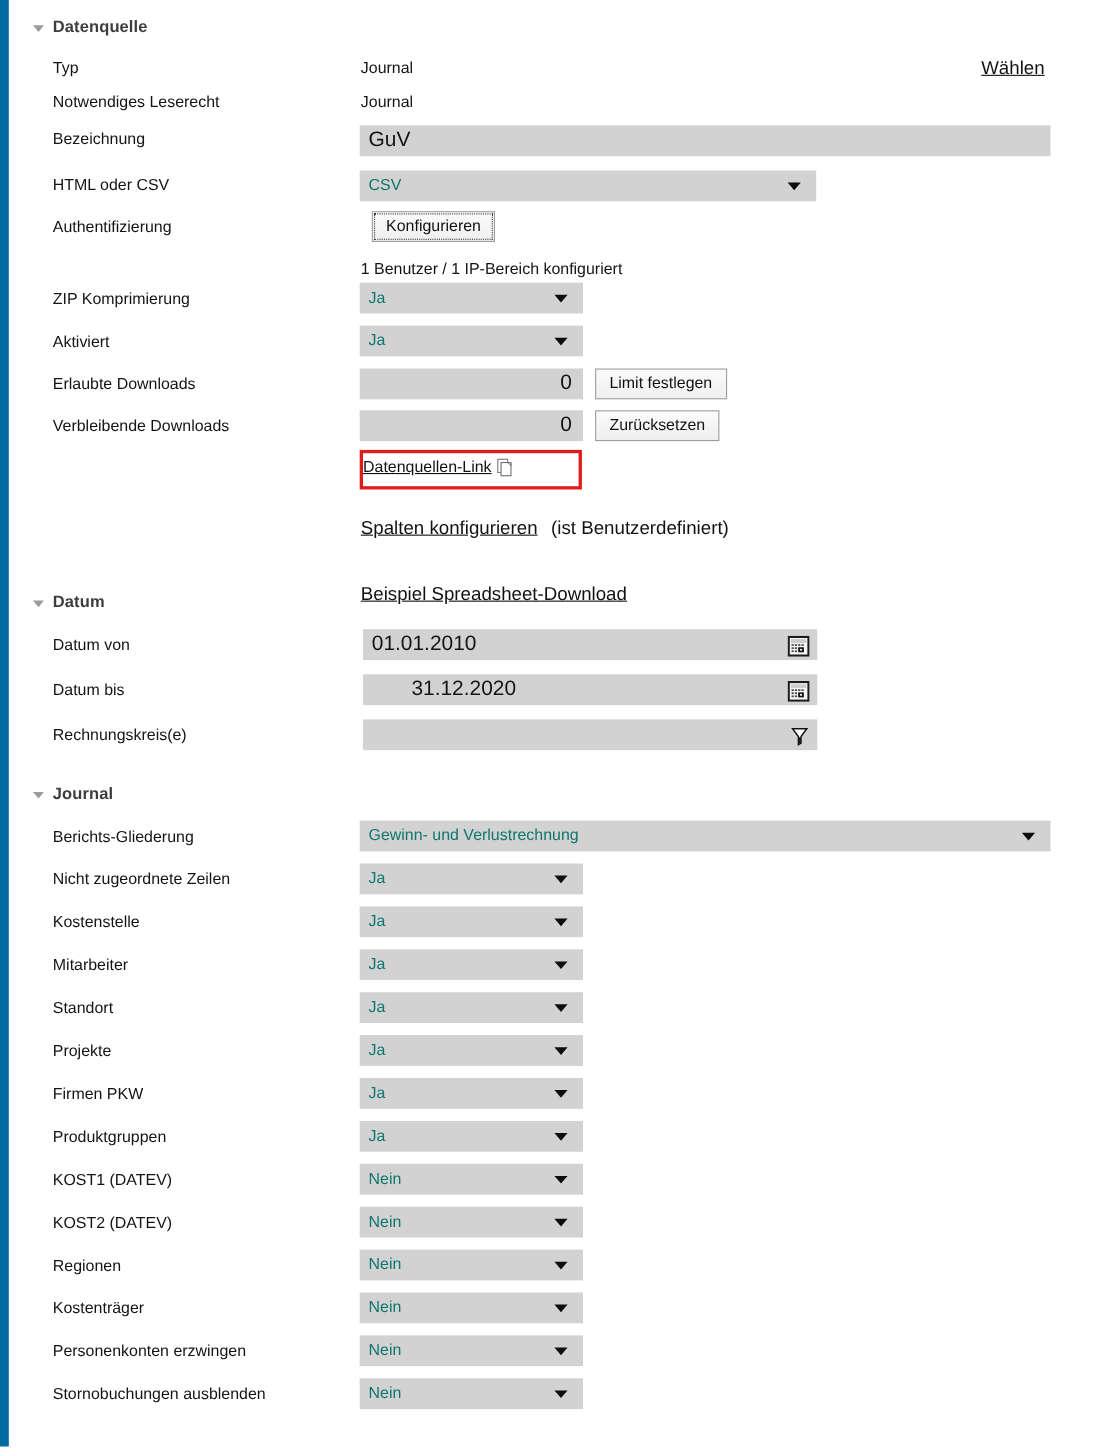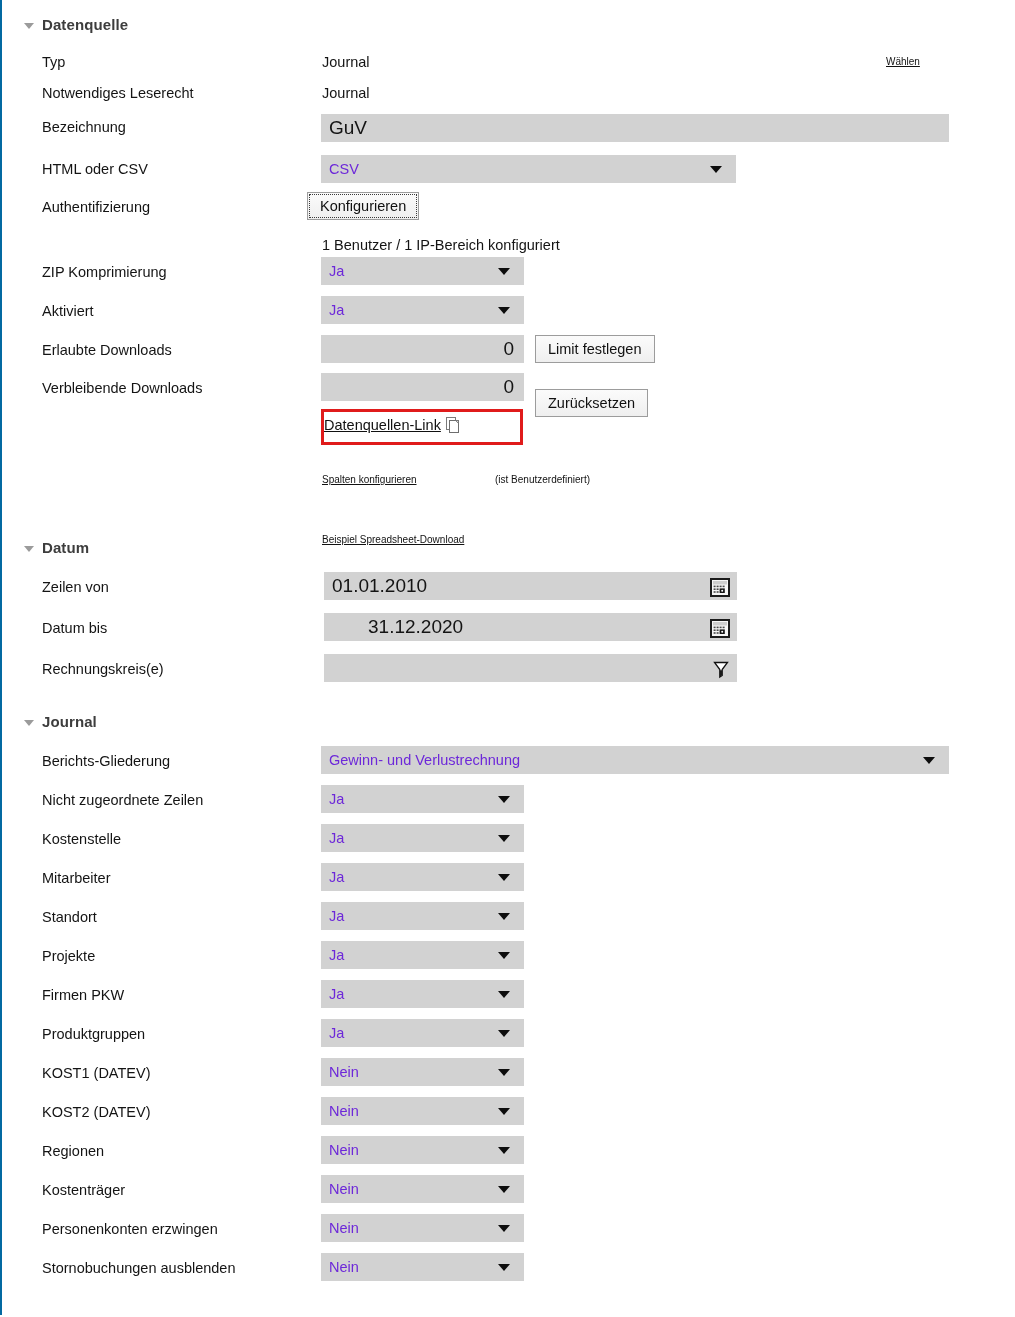--- a/index.html
+++ b/index.html
@@ -14,21 +14,21 @@
     position: relative;
     font-family: "Liberation Sans", sans-serif;
     font-size: 14.5px;
     color: #141414;
     overflow: hidden;
   }
   .page {
     position: relative;
     width: 1015px;
     height: 1315px;
-    border-left: 2px solid #0369a1;
+    border-left: 8px solid #0369a1;
     box-sizing: border-box;
   }
 
   
   .section-head {
     position: absolute;
     display: flex;
     align-items: center;
     gap: 8px;
     font-weight: bold;
@@ -83,21 +83,21 @@
 
   .ddl {
     position: absolute;
     background: #d2d2d2;
     height: 28px;
     box-sizing: border-box;
     display: flex;
     align-items: center;
     padding-left: 8px;
     font-size: 14.5px;
-    color: #6d28d9;
+    color: #0f766e;
     cursor: default;
     user-select: none;
   }
   .ddl .cap { flex: 1 1 auto; white-space: nowrap; overflow: hidden; }
   .ddl .arw {
     width: 0; height: 0;
     border-left: 6px solid transparent;
     border-right: 6px solid transparent;
     border-top: 7px solid #0d0d0d;
     margin-right: 14px;
@@ -117,21 +117,21 @@
     box-sizing: border-box;
     white-space: nowrap;
     cursor: default;
   }
   .btn.focused { outline: 1px dotted #3a3a3a; outline-offset: -3px; }
 
   .lnk {
     position: absolute;
     color: #111;
     text-decoration: underline;
-    font-size: 10px;
+    font-size: 17px;
     line-height: 20px;
     white-space: nowrap;
     cursor: pointer;
   }
   .lnk.plainsuffix { text-decoration: none; text-align: right; }
 
   
   .ficon {
     position: absolute;
     display: block;
@@ -185,21 +185,21 @@
   <div class="row" style="top:154px;">
     <span class="lbl">HTML oder CSV</span>
     <div class="ddl" style="left:319px; top:1px; width:415px;">
       <span class="cap">CSV</span>
       <span class="arw"></span>
     </div>
   </div>
 
   <div class="row" style="top:192px;">
     <span class="lbl">Authentifizierung</span>
-    <button class="btn focused" style="left:305px; top:0px;">Konfigurieren</button>
+    <button class="btn focused" style="left:330px; top:0px;">Konfigurieren</button>
   </div>
   <span class="plain" style="left:320px; top:230px;">1 Benutzer / 1 IP-Bereich konfiguriert</span>
 
   <div class="row" style="top:257px;">
     <span class="lbl">ZIP Komprimierung</span>
     <div class="ddl" style="left:319px; top:0px; width:203px;">
       <span class="cap">Ja</span>
       <span class="arw"></span>
     </div>
   </div>
@@ -214,21 +214,21 @@
 
   <div class="row" style="top:335px;">
     <span class="lbl">Erlaubte Downloads</span>
     <input class="field num" style="left: 319px; top: 0px; width: 203px;" type="text" value="0">
     <button class="btn" style="left:533px; top:0px;">Limit festlegen</button>
   </div>
 
   <div class="row" style="top:373px;">
     <span class="lbl">Verbleibende Downloads</span>
     <input class="field num" style="left: 319px; top: 0px; width: 203px;" type="text" value="0">
-    <button class="btn" style="left:533px; top:16px;">Zurücksetzen</button>
+    <button class="btn" style="left:533px; top:0px;">Zurücksetzen</button>
   </div>
 
   <div class="highlight" style="left:319px; top:409px; width:202px; height:36px;"></div>
   <div class="hl-inner" style="left:322px; top:415px;">
     <span class="lnktext">Datenquellen-Link</span>
     <span class="ficon" style="position:relative; width:20px; height:20px; display:inline-block;">
       <svg width="20" height="20" viewBox="0 0 20 20">
         <rect x="3.5" y="2.5" width="9" height="12" fill="#ffffff" stroke="#7a7a7a" stroke-width="1"></rect>
         <rect x="6.5" y="5.5" width="9" height="12" fill="#ffffff" stroke="#6e6e6e" stroke-width="1"></rect>
         <path d="M12.5 5.5 l3 0 l0 3 z" fill="#d8d8d8" stroke="#6e6e6e" stroke-width="0.8"></path>
@@ -239,21 +239,21 @@
   <span class="lnk" style="left:320px; top:470px;text-align:center;">Spalten konfigurieren</span>
   <span class="lnk plainsuffix" style="left:493px; top:470px;">(ist Benutzerdefiniert)</span>
   <span class="lnk" style="left:320px; top:498px;margin-top:32px;">Beispiel Spreadsheet-Download</span>
 
   <div class="section-head" style="left:22px; top:539px;">
     <span class="tri"></span>
     <span>Datum</span>
   </div>
 
   <div class="row" style="top:572px;">
-    <span class="lbl">Zeilen von</span>
+    <span class="lbl">Datum von</span>
     <input class="field" style="left: 322px; top: 0px; width: 413px;" type="text" value="01.01.2010">
     <span class="ficon" style="left:708px; top:6px;">
       <svg width="20" height="19" viewBox="0 0 20 19">
         <rect x="1" y="1" width="18" height="17" fill="#f6f6f6" stroke="#1b1b1b" stroke-width="2"></rect>
         <rect x="3" y="3" width="14" height="3.5" fill="#cdcdcd"></rect>
         <g fill="#4a4a4a">
           <rect x="3.6" y="7.6" width="2" height="1.6"></rect>
             <rect x="6.6" y="7.6" width="2" height="1.6"></rect>
           <rect x="9.6" y="7.6" width="2" height="1.6"></rect>
             <rect x="12.6" y="7.6" width="2" height="1.6"></rect>

